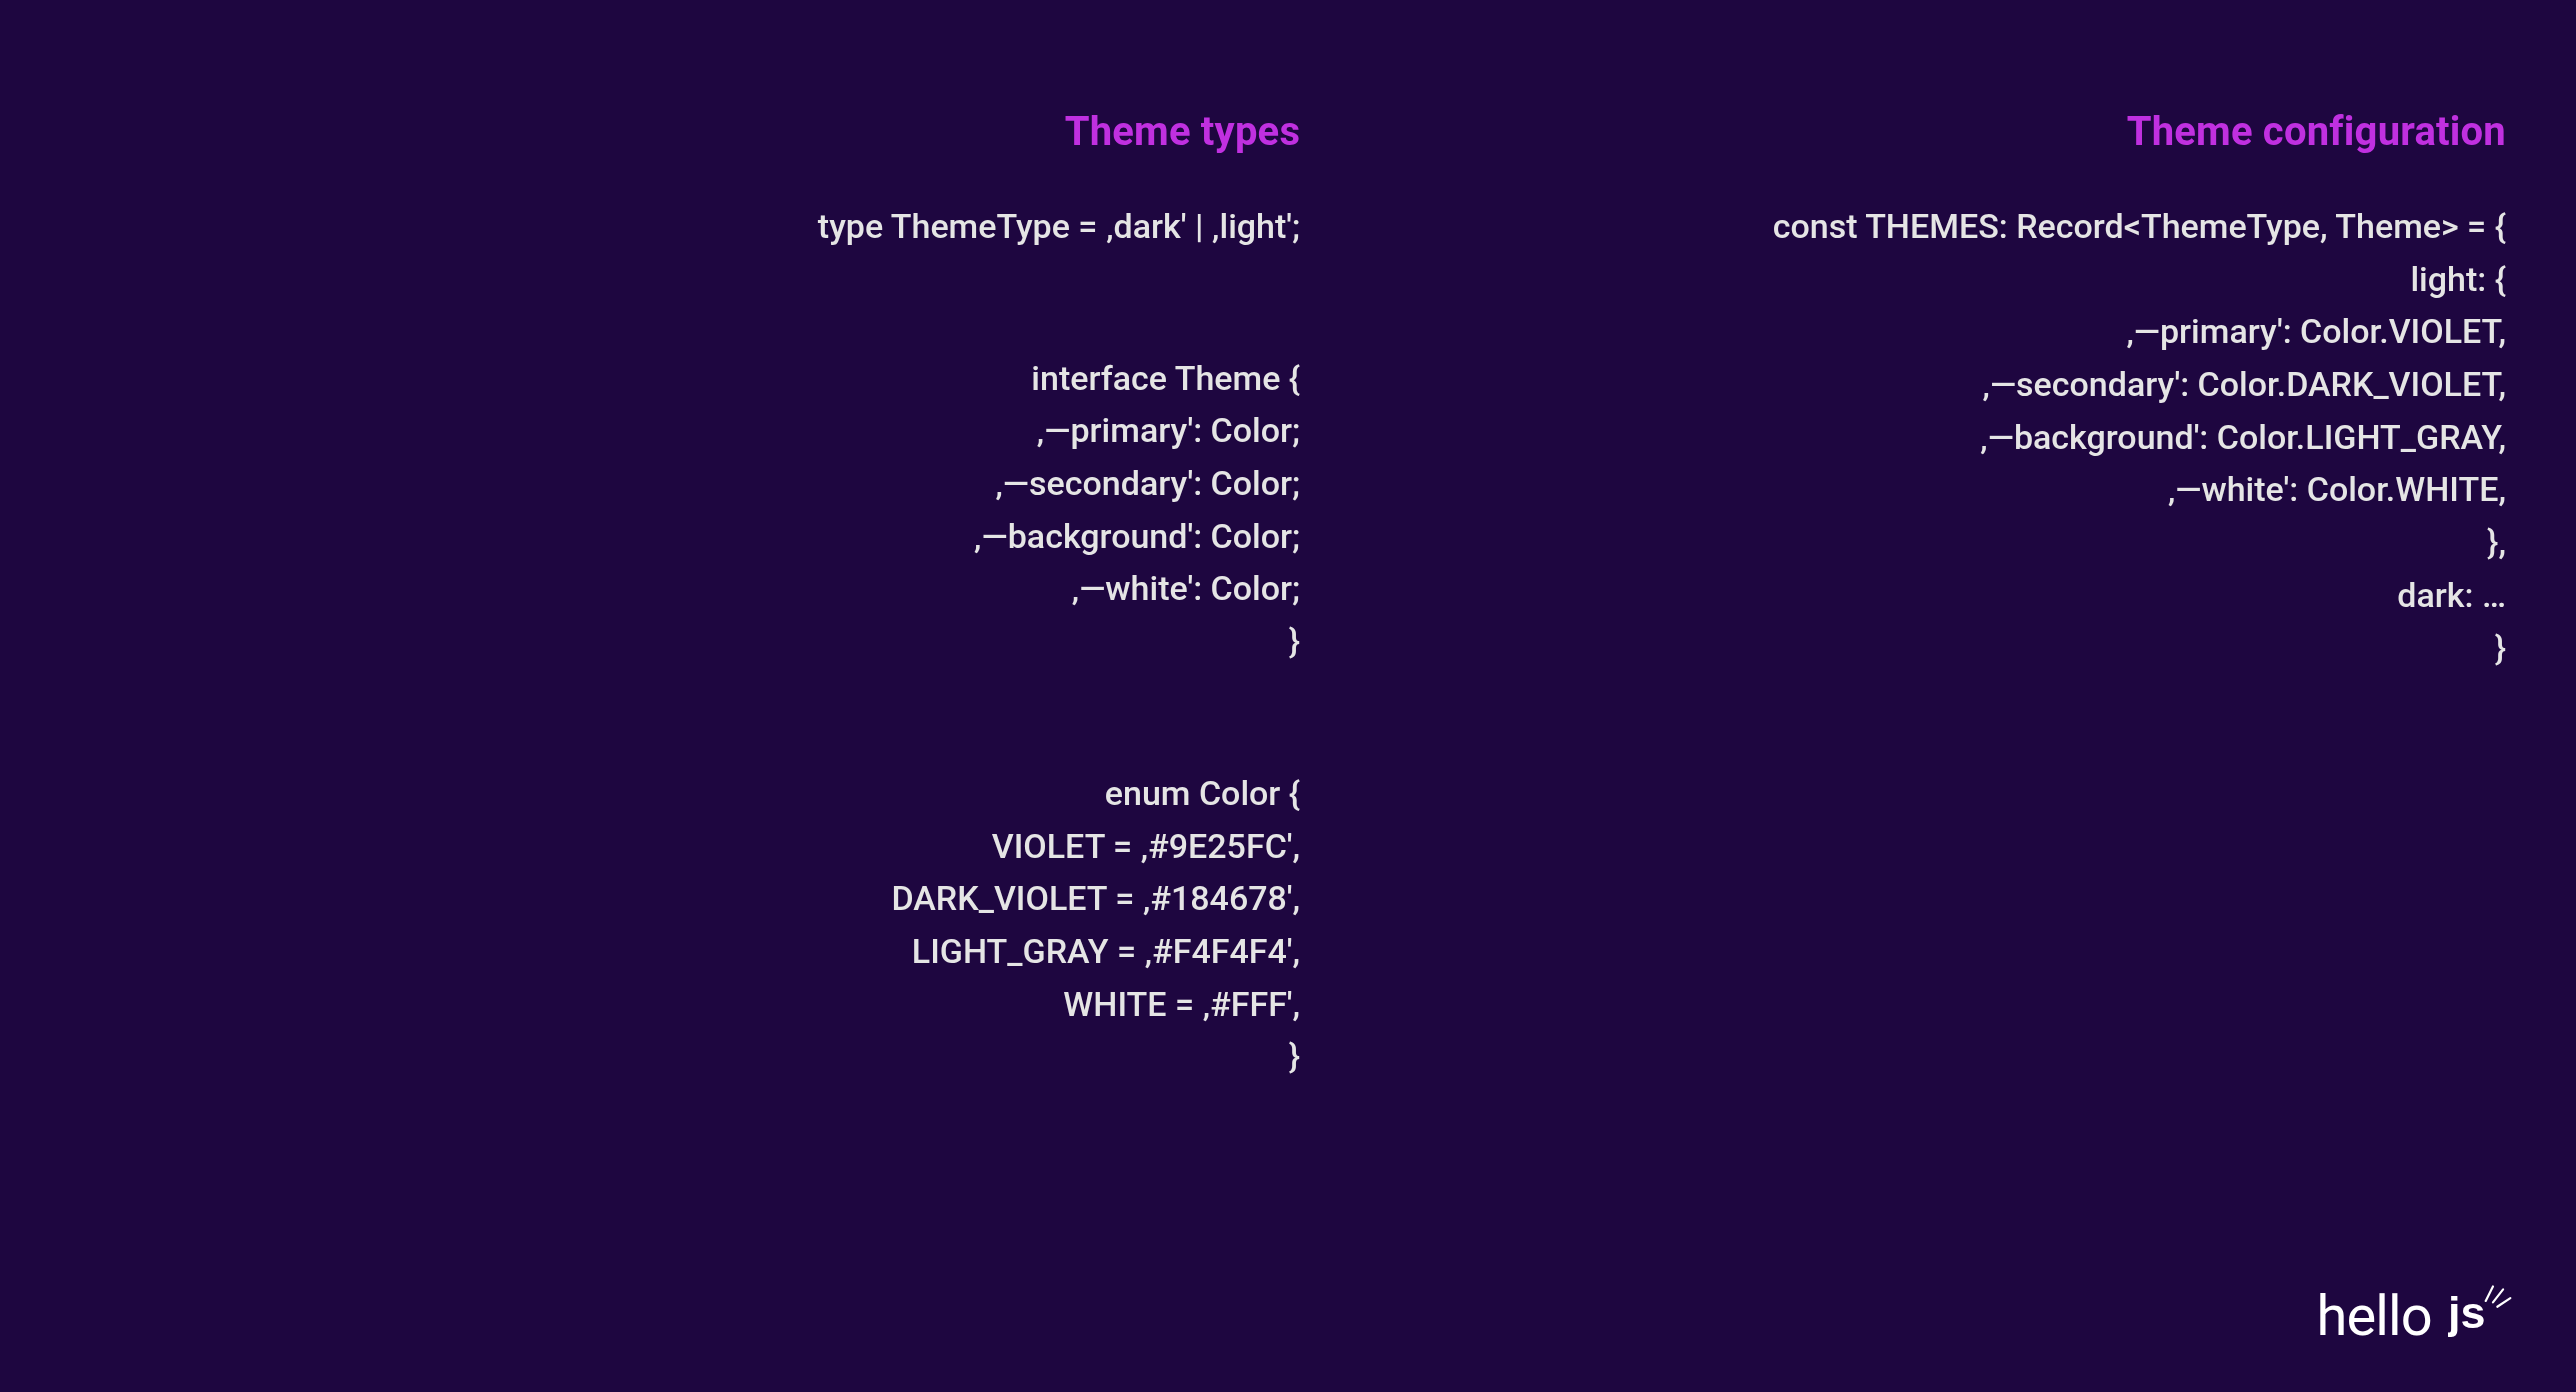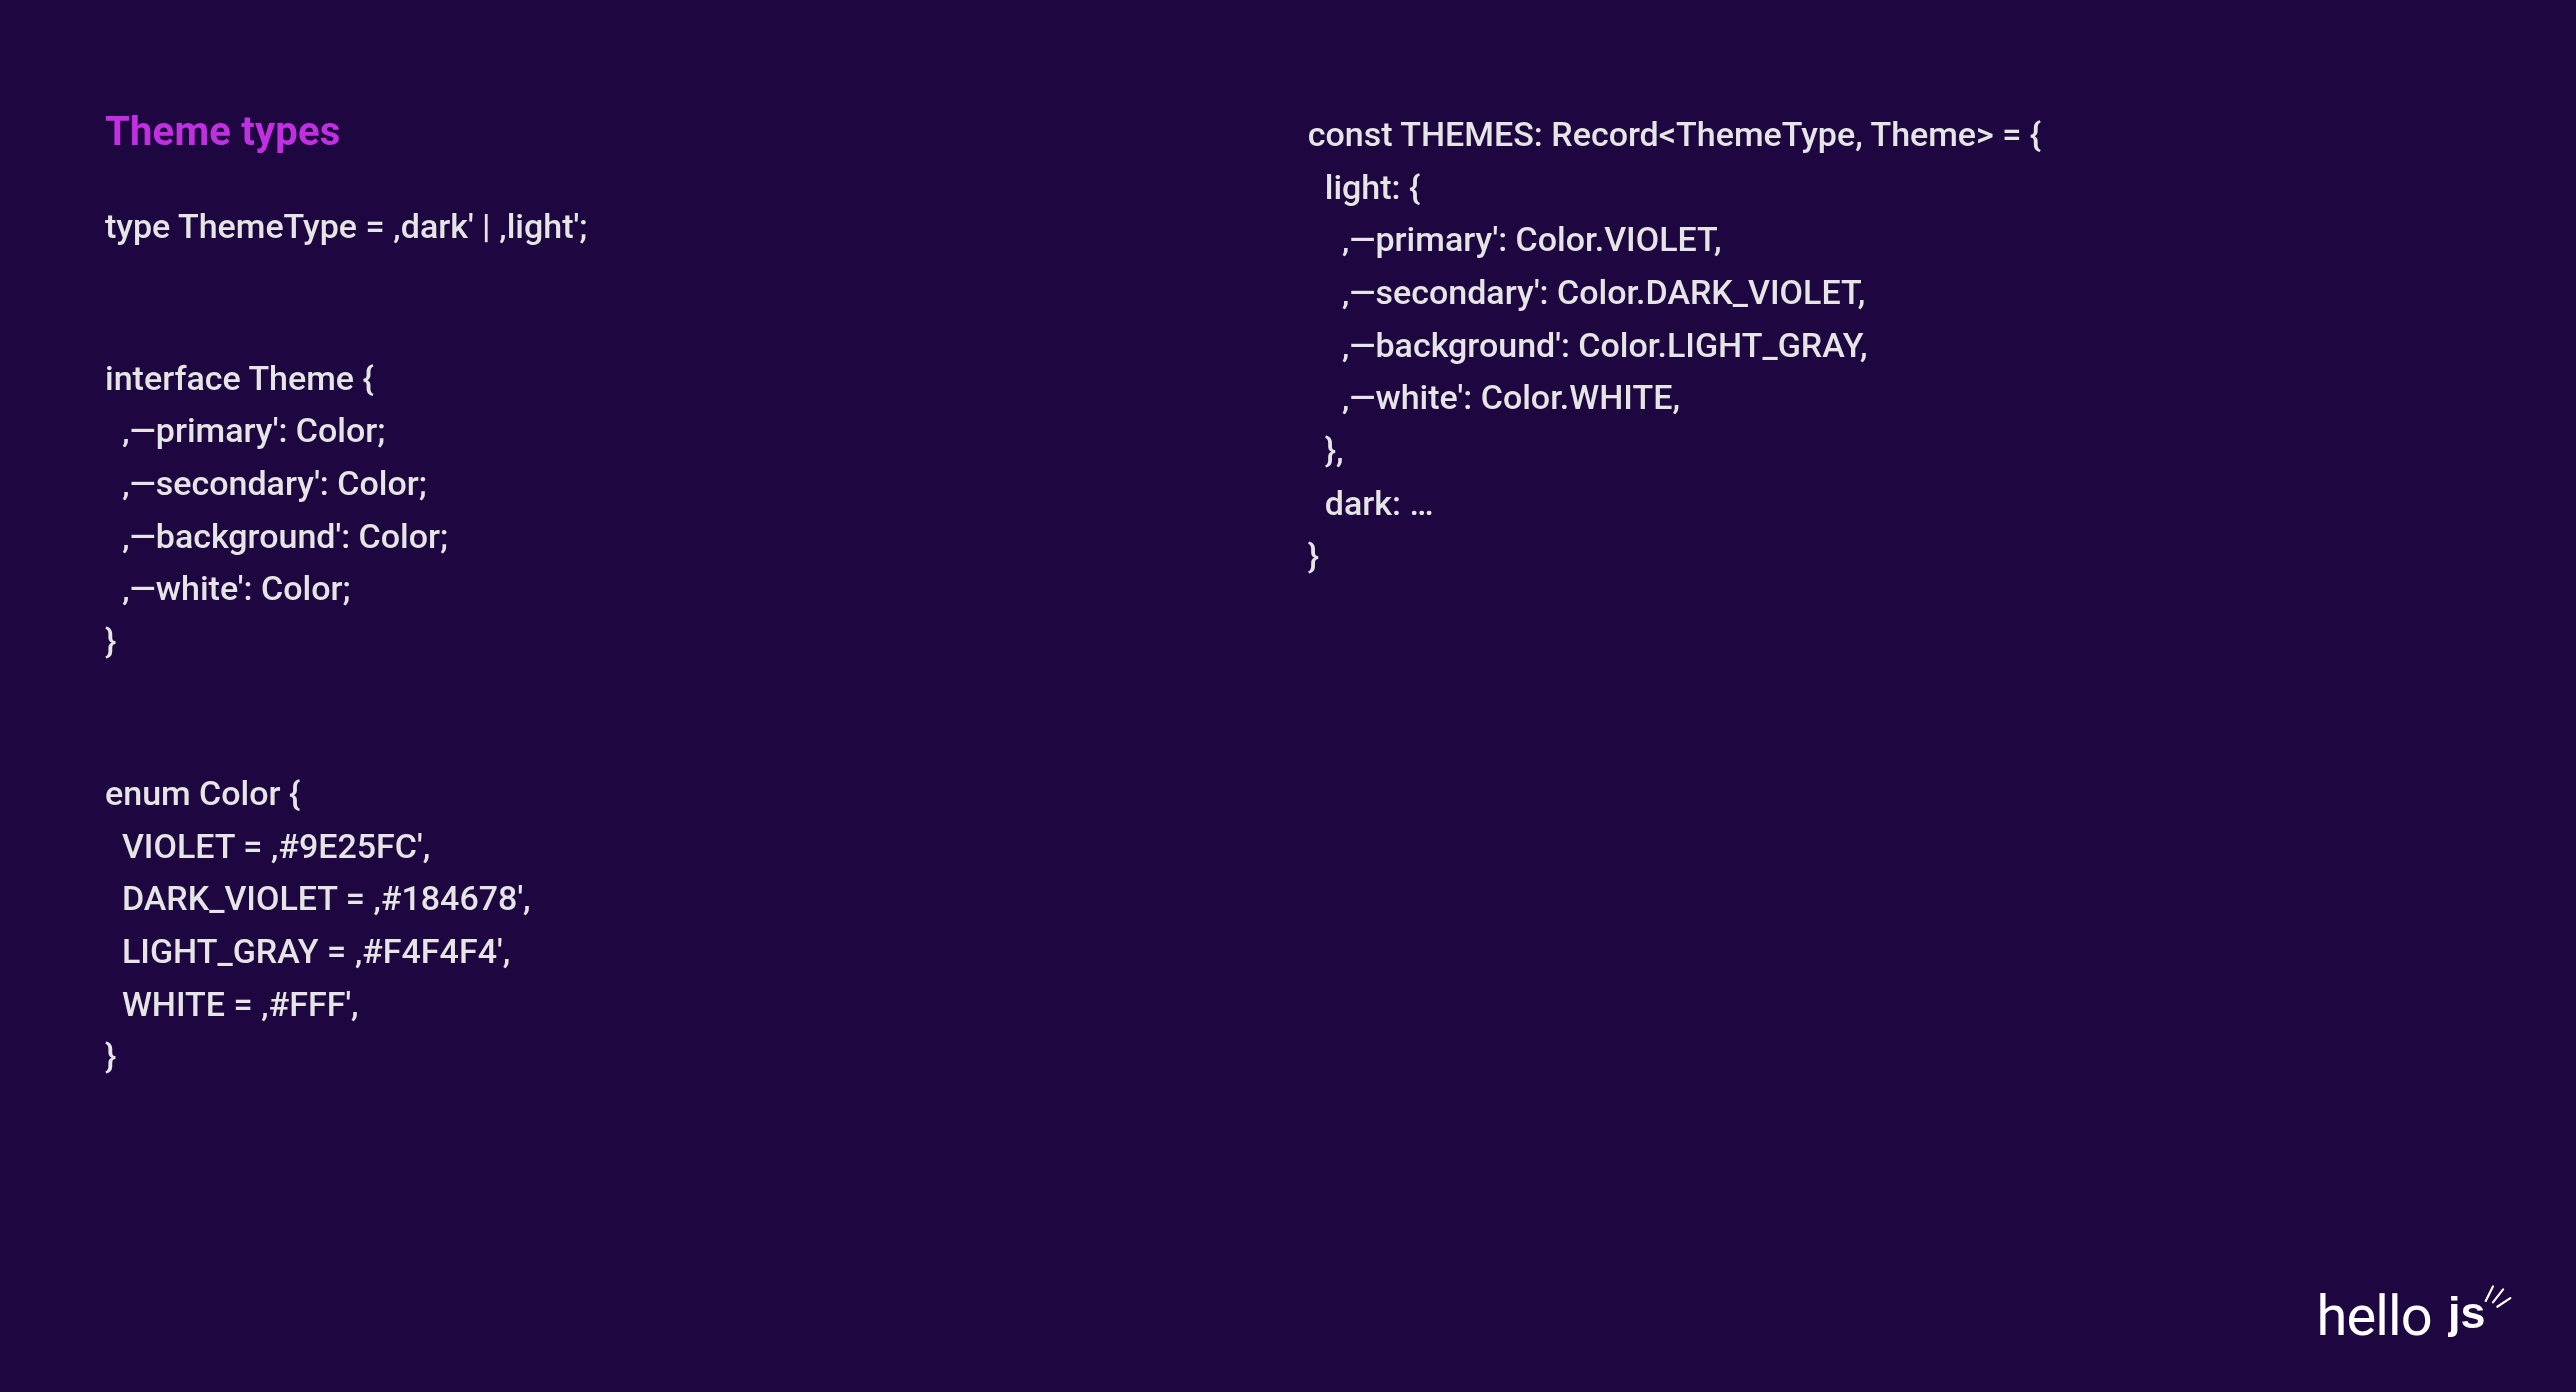--- a/index.html
+++ b/index.html
@@ -12,23 +12,24 @@
       height: 1392px;
       background: #1e0640;
       font-family: -apple-system, BlinkMacSystemFont, "Segoe UI", Roboto, "Helvetica Neue", Arial, sans-serif;
       color: #ffffff;
       position: relative;
       overflow: hidden;
     }
     .slide {
       width: 100%;
       height: 100%;
-      padding: 108px 105px;
+      padding: 108px 70px;
       display: flex;
       gap: 8px;
+      text-align: right;
     }
     .left-col {
       flex: 0 0 50.5%;
     }
     .right-col {
       flex: 1;
     }
     .section {
       margin-bottom: 99px;
     }
@@ -99,20 +100,21 @@
   LIGHT_GRAY = ‚#F4F4F4',
   WHITE = ‚#FFF',
 }</div>
     </div>
 
   </div>
 
   <div class="right-col">
 
     <div class="section">
+      <h2 class="section-heading">Theme configuration</h2>
       <div class="code">const THEMES: Record&lt;ThemeType, Theme&gt; = {
   light: {
     ‚—primary': Color.VIOLET,
     ‚—secondary': Color.DARK_VIOLET,
     ‚—background': Color.LIGHT_GRAY,
     ‚—white': Color.WHITE,
   },
   dark: …
 }</div>
     </div>

